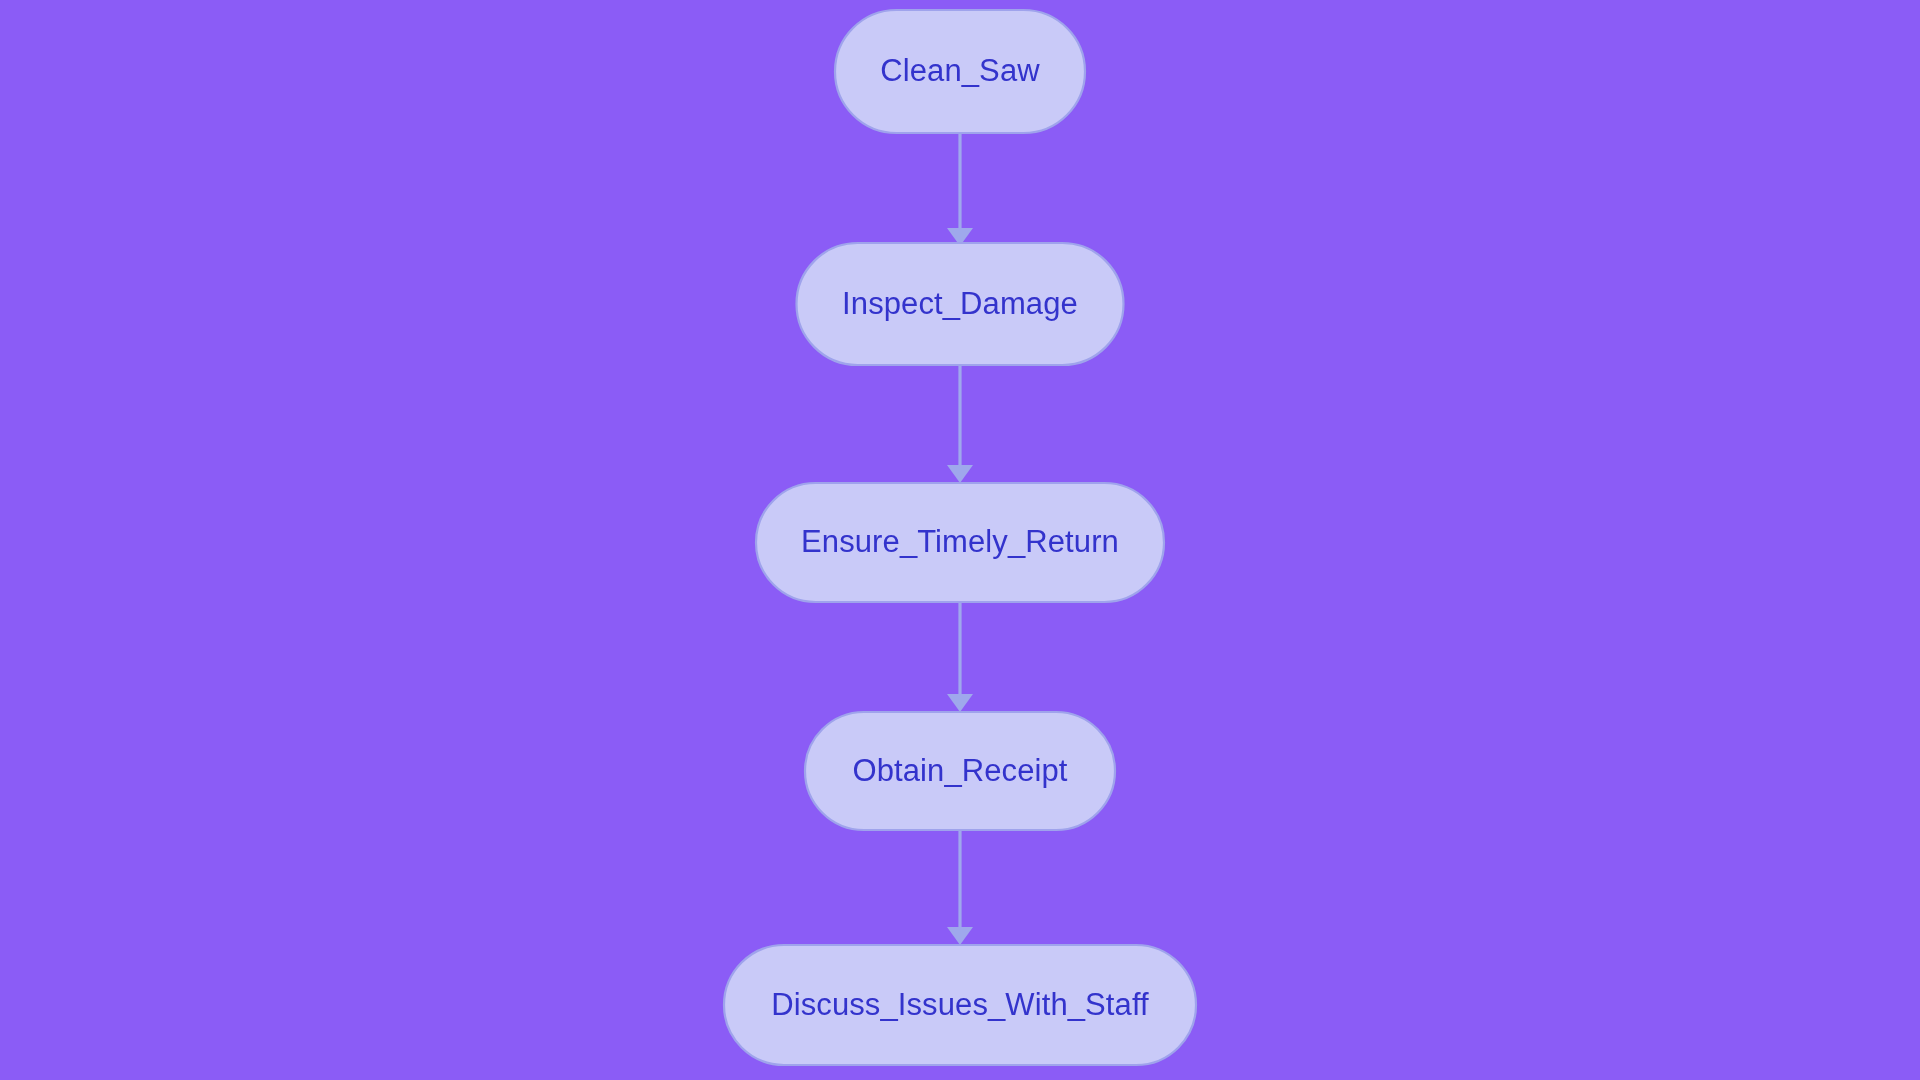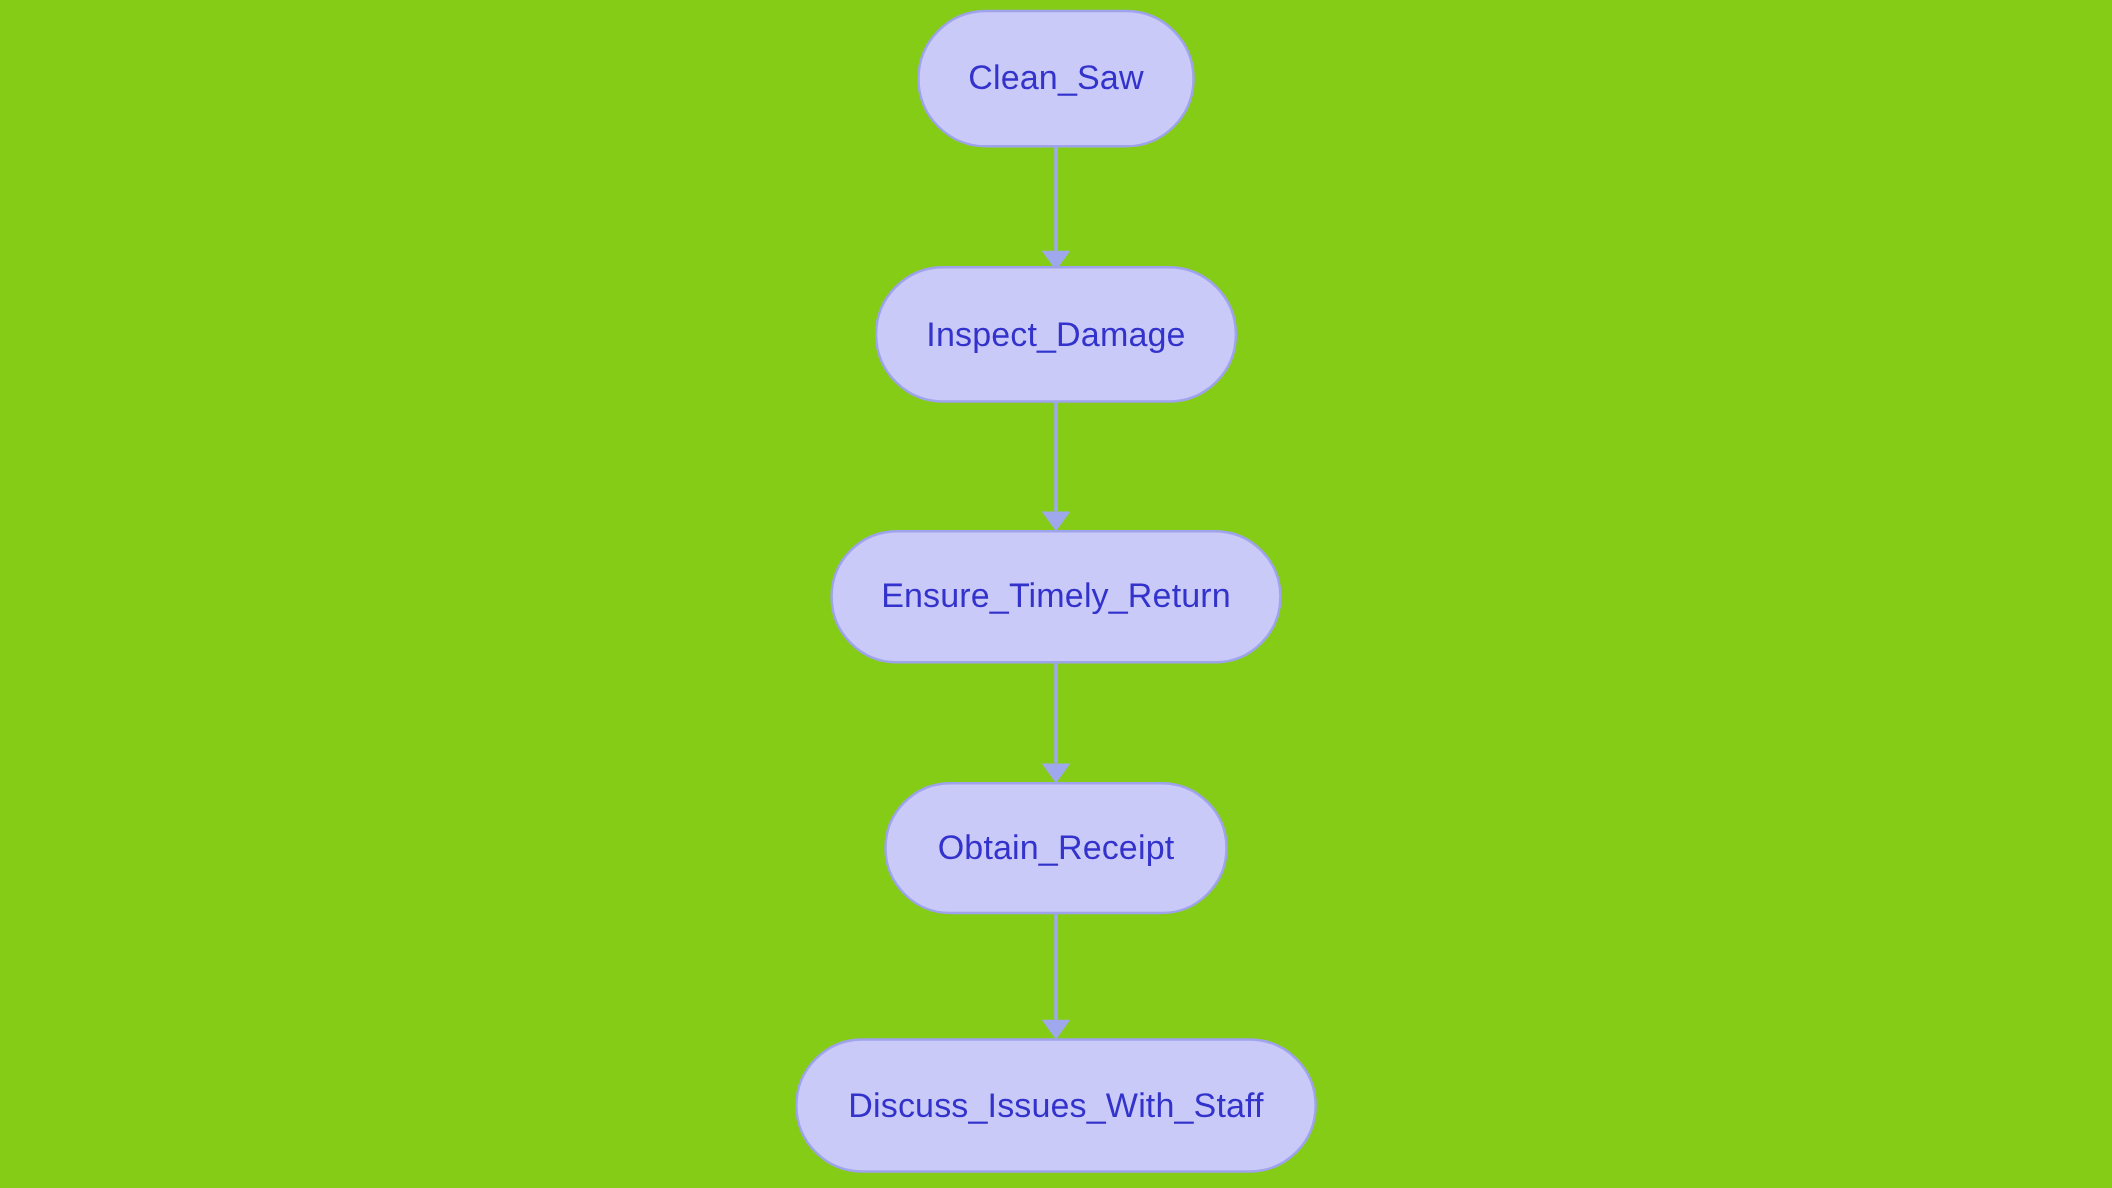--- a/index.html
+++ b/index.html
@@ -11,21 +11,21 @@
   body {
     width: 1920px;
     height: 1080px;
     overflow: hidden;
     font-family: "Liberation Sans", sans-serif;
   }
   #flow-root {
     position: relative;
     width: 1920px;
     height: 1080px;
-    background: #84cc16;
+    background: #8b5cf6;
   }
   #flow-svg {
     position: absolute;
     inset: 0;
     width: 1920px;
     height: 1080px;
     display: block;
   }
   .node-shape {
     fill: #c9caf8;

